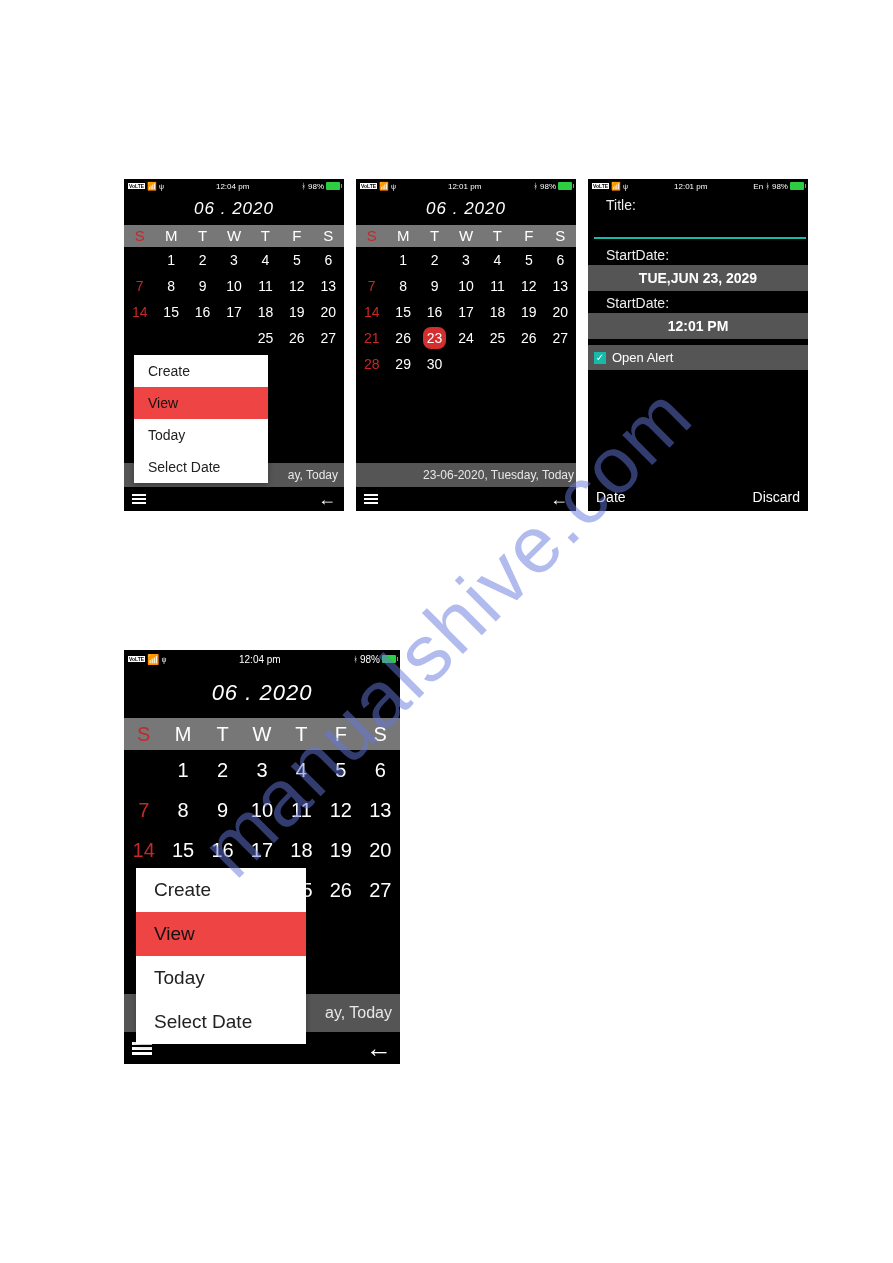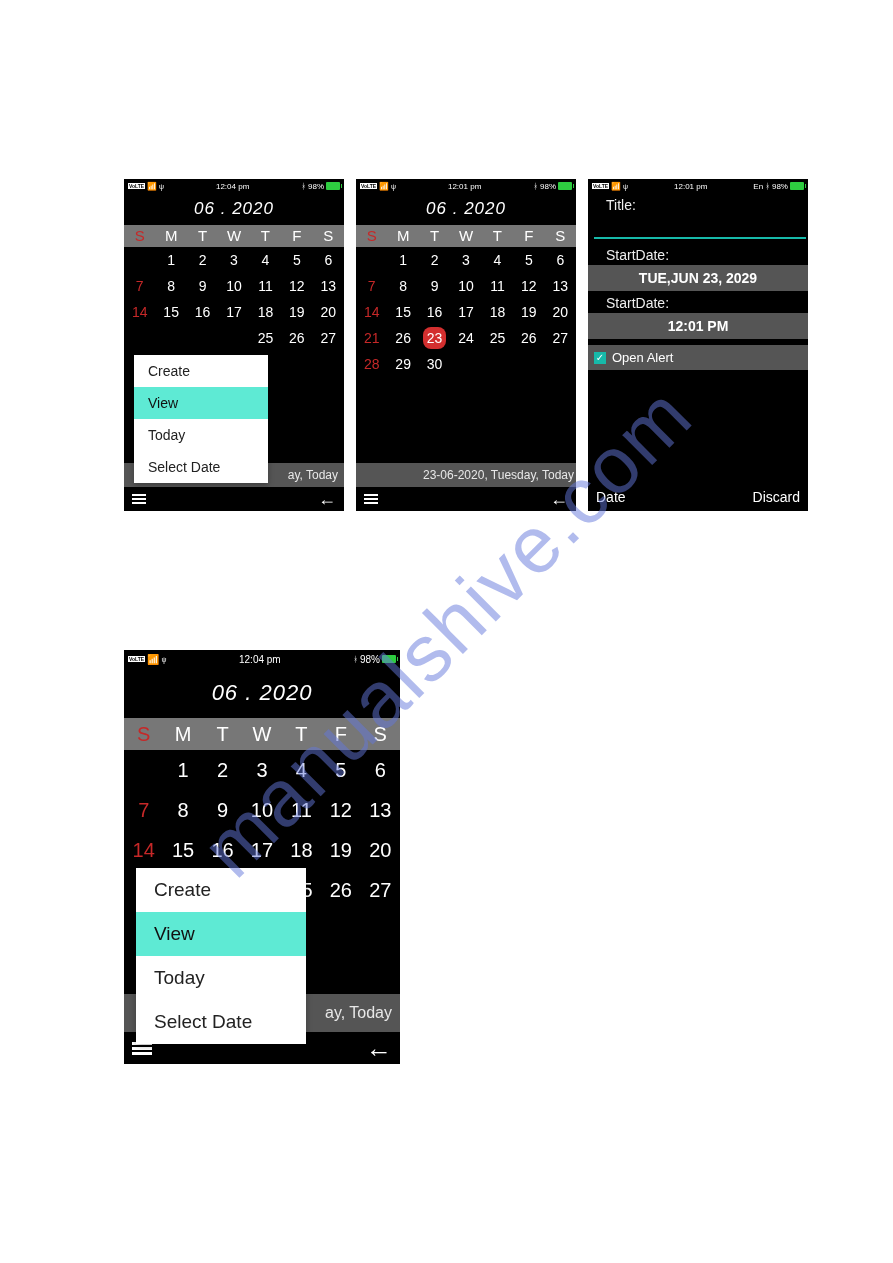--- a/index.html
+++ b/index.html
@@ -111,21 +111,21 @@
     background: #fff;
     color: #222;
     box-shadow: 0 2px 6px rgba(0,0,0,0.3);
   }
   .popup-item {
     padding: 8px 14px;
     font-size: 14px;
     white-space: nowrap;
   }
   .popup-item.sel {
-    background: #5eead4;
+    background: #ef4444;
     color: #111;
   }
   
   .big .title-row { font-size: 22px; padding: 12px 0; }
   .big .dow-row { font-size: 20px; height: 32px; line-height:32px; }
   .big .week-row { font-size: 20px; height: 40px; line-height:40px; }
   .big .footer-date { font-size: 16px; padding: 10px 4px; }
   .big .popup-item { font-size: 19px; padding: 11px 18px; }
   .big .hamburger div { width:20px; height:3px; }
   .big .back-arrow { font-size: 26px; }

